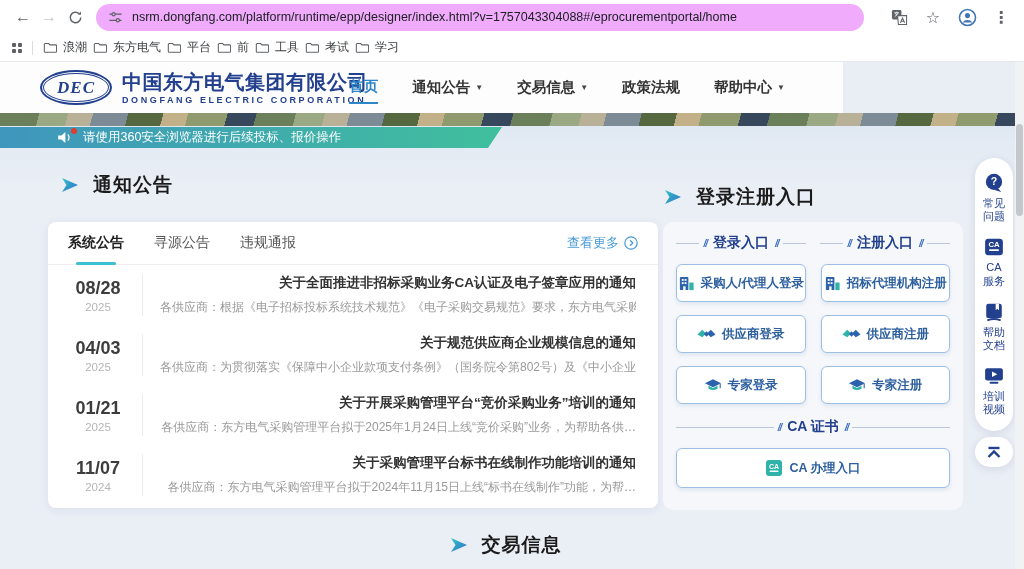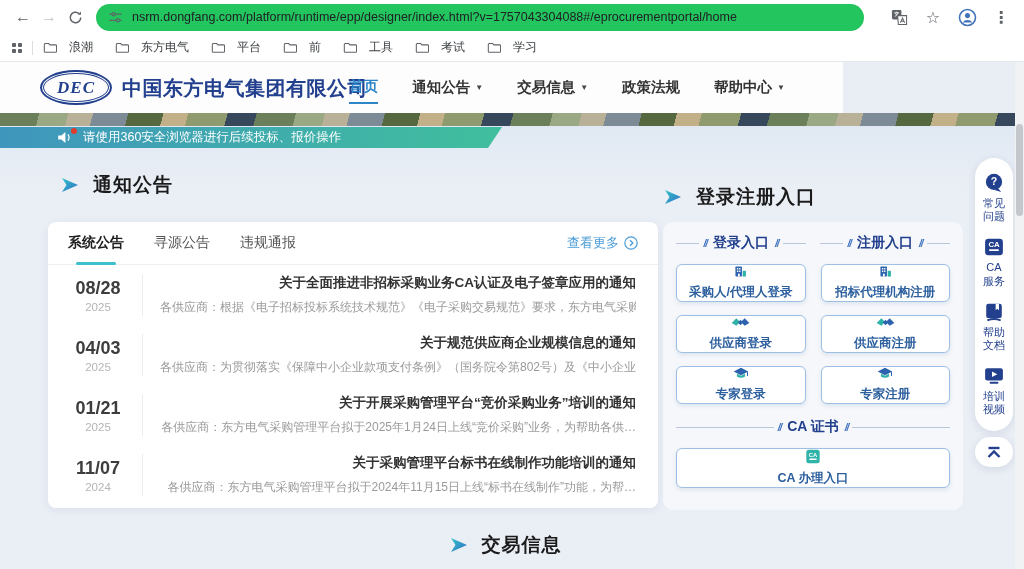--- a/index.html
+++ b/index.html
@@ -4,30 +4,30 @@
 <style>
   * { margin:0; padding:0; box-sizing:border-box; }
   html,body { width:1024px; height:569px; overflow:hidden; }
   body { font-family:"Liberation Sans","DejaVu Sans",sans-serif; position:relative; background:#e9eef5; }
 
   
   .chrome { position:absolute; top:0; left:0; width:1024px; height:62px; background:#fff; border-bottom:1px solid #e4e7eb; z-index:40; }
   .urlrow { height:34px; display:flex; align-items:center; padding:0 10px; }
   .navbtn { width:26px; height:26px; display:flex; align-items:center; justify-content:center; font-size:16px; color:#5f6368; border-radius:50%; cursor:pointer; flex:0 0 auto; }
   .navbtn.dis { color:#c3c7cc; }
-  .urlpill { flex:1; height:27px; margin:0 14px 0 8px; background:#22c55e; border-radius:14px; display:flex; align-items:center; padding:0 12px; gap:9px; overflow:hidden; }
+  .urlpill { flex:1; height:27px; margin:0 14px 0 8px; background:#f0abfc; border-radius:14px; display:flex; align-items:center; padding:0 12px; gap:9px; overflow:hidden; }
   .urltext { font-size:12.5px; color:#202124; white-space:nowrap; overflow:hidden; }
   .chrome-ico { width:26px; display:flex; align-items:center; justify-content:center; margin-left:8px; color:#5f6368; flex:0 0 auto; }
   .star { font-size:16px; }
   .dots { font-size:16px; font-weight:bold; letter-spacing:0; }
   .bmrow { height:27px; display:flex; align-items:center; padding:0 10px; gap:0; }
   .gridico { display:grid; grid-template-columns:4px 4px; grid-gap:2px; margin:0 8px 0 2px; }
   .gridico i { width:4px; height:4px; background:#5f6368; border-radius:1px; }
   .vsep { width:1px; height:14px; background:#dadce0; margin:0 10px 0 2px; }
-  .bm { display:flex; align-items:center; gap:12px; margin-right:22px; cursor:pointer; }
+  .bm { display:flex; align-items:center; gap:6px; margin-right:6px; cursor:pointer; }
   .bm span { font-size:12px; color:#3c4043; white-space:nowrap; }
 
   
   .siteheader { position:absolute; top:62px; left:0; width:843px; height:51px; background:#fdfdfd; z-index:30; }
   .brand { position:absolute; left:40px; top:8px; display:flex; align-items:center; gap:10px; }
   .dec-oval { position:relative; width:72px; height:35px; border:2.5px solid #23408e; border-radius:50%; display:flex; align-items:center; justify-content:center; }
   .dec-oval::after { content:""; position:absolute; inset:1px; border:1px solid #23408e; border-radius:50%; }
   .dec-oval span { font-family:"Liberation Serif","DejaVu Serif",serif; font-style:italic; font-weight:bold; font-size:17px; letter-spacing:1px; color:#23408e; }
   .company .cn { font-size:20px; font-weight:bold; color:#23408e; letter-spacing:0.5px; line-height:1.1; }
   .company .en { font-size:9px; font-weight:bold; color:#23408e; letter-spacing:2.6px; margin-top:2px; }
@@ -68,21 +68,21 @@
   .n-body .t { font-size:13.5px; font-weight:bold; color:#333; white-space:nowrap; overflow:hidden; }
   .n-body .s { font-size:12px; color:#9a9a9a; margin-top:7px; white-space:nowrap; overflow:hidden; }
 
   .entry-panel { position:absolute; left:663px; top:96px; width:300px; height:288px; background:rgba(255,255,255,.5); border-radius:10px; padding:12px 13px; }
   .group-row { display:flex; gap:14px; margin-bottom:12px; }
   .group { flex:1; display:flex; align-items:center; gap:4px; }
   .gline { flex:1; height:1px; background:#b9c6dd; }
   .gsl { font-size:10px; font-weight:bold; font-style:italic; color:#3a6fc0; letter-spacing:-1px; }
   .gtxt { font-size:14px; font-weight:bold; color:#23408e; margin:0 2px; white-space:nowrap; }
   .btn-grid { display:grid; grid-template-columns:1fr 1fr; gap:13px 15px; margin-bottom:14px; }
-  .ebtn { height:38px; background:#fff; border:1px solid #9dbfe4; border-radius:6px; box-shadow:0 2px 4px rgba(45,95,155,.12); display:flex; align-items:center; justify-content:center; gap:6px; cursor:pointer;flex-direction:column; }
+  .ebtn { height:38px; background:#fff; border:1px solid #9dbfe4; border-radius:6px; box-shadow:0 2px 4px rgba(45,95,155,.12); display:flex; align-items:center; justify-content:center; gap:6px; cursor:pointer; }
   .ebtn span { font-size:12.5px; font-weight:bold; color:#2c5f9e; white-space:nowrap; }
   .ca-row { display:flex; align-items:center; gap:4px; margin-bottom:12px; }
   .ca-btn { width:100%; height:40px; }
 
   
   .quickbar { position:absolute; left:975px; top:158px; width:38px; background:#fff; border-radius:19px; box-shadow:0 2px 8px rgba(30,60,110,.12); padding:9px 0 6px; z-index:35; }
   .q-item { display:flex; flex-direction:column; align-items:center; padding:6px 0 8px; cursor:pointer; }
   .q-item .lbl { width:26px; margin-top:4px; font-size:11px; line-height:1.2; font-weight:normal; color:#23408e; text-align:center; }
   .totop { position:absolute; left:975px; top:437px; width:38px; height:30px; background:#fff; border-radius:15px; box-shadow:0 2px 8px rgba(30,60,110,.12); display:flex; align-items:center; justify-content:center; cursor:pointer; z-index:35; }
 
@@ -192,20 +192,21 @@
   </div>
 </div>
 
 <div class="siteheader">
   <div class="brand">
     <div class="dec-oval">
         <span>DEC</span>
       </div>
     <div class="company">
       <div class="cn">中国东方电气集团有限公司</div>
+      <div class="en">DONGFANG ELECTRIC CORPORATION</div>
     </div>
   </div>
   <div class="mainnav">
     <div class="nav-item active">首页</div>
     <div class="nav-item caret">通知公告</div>
     <div class="nav-item caret">交易信息</div>
     <div class="nav-item">政策法规</div>
     <div class="nav-item caret">帮助中心</div>
   </div>
 </div>

